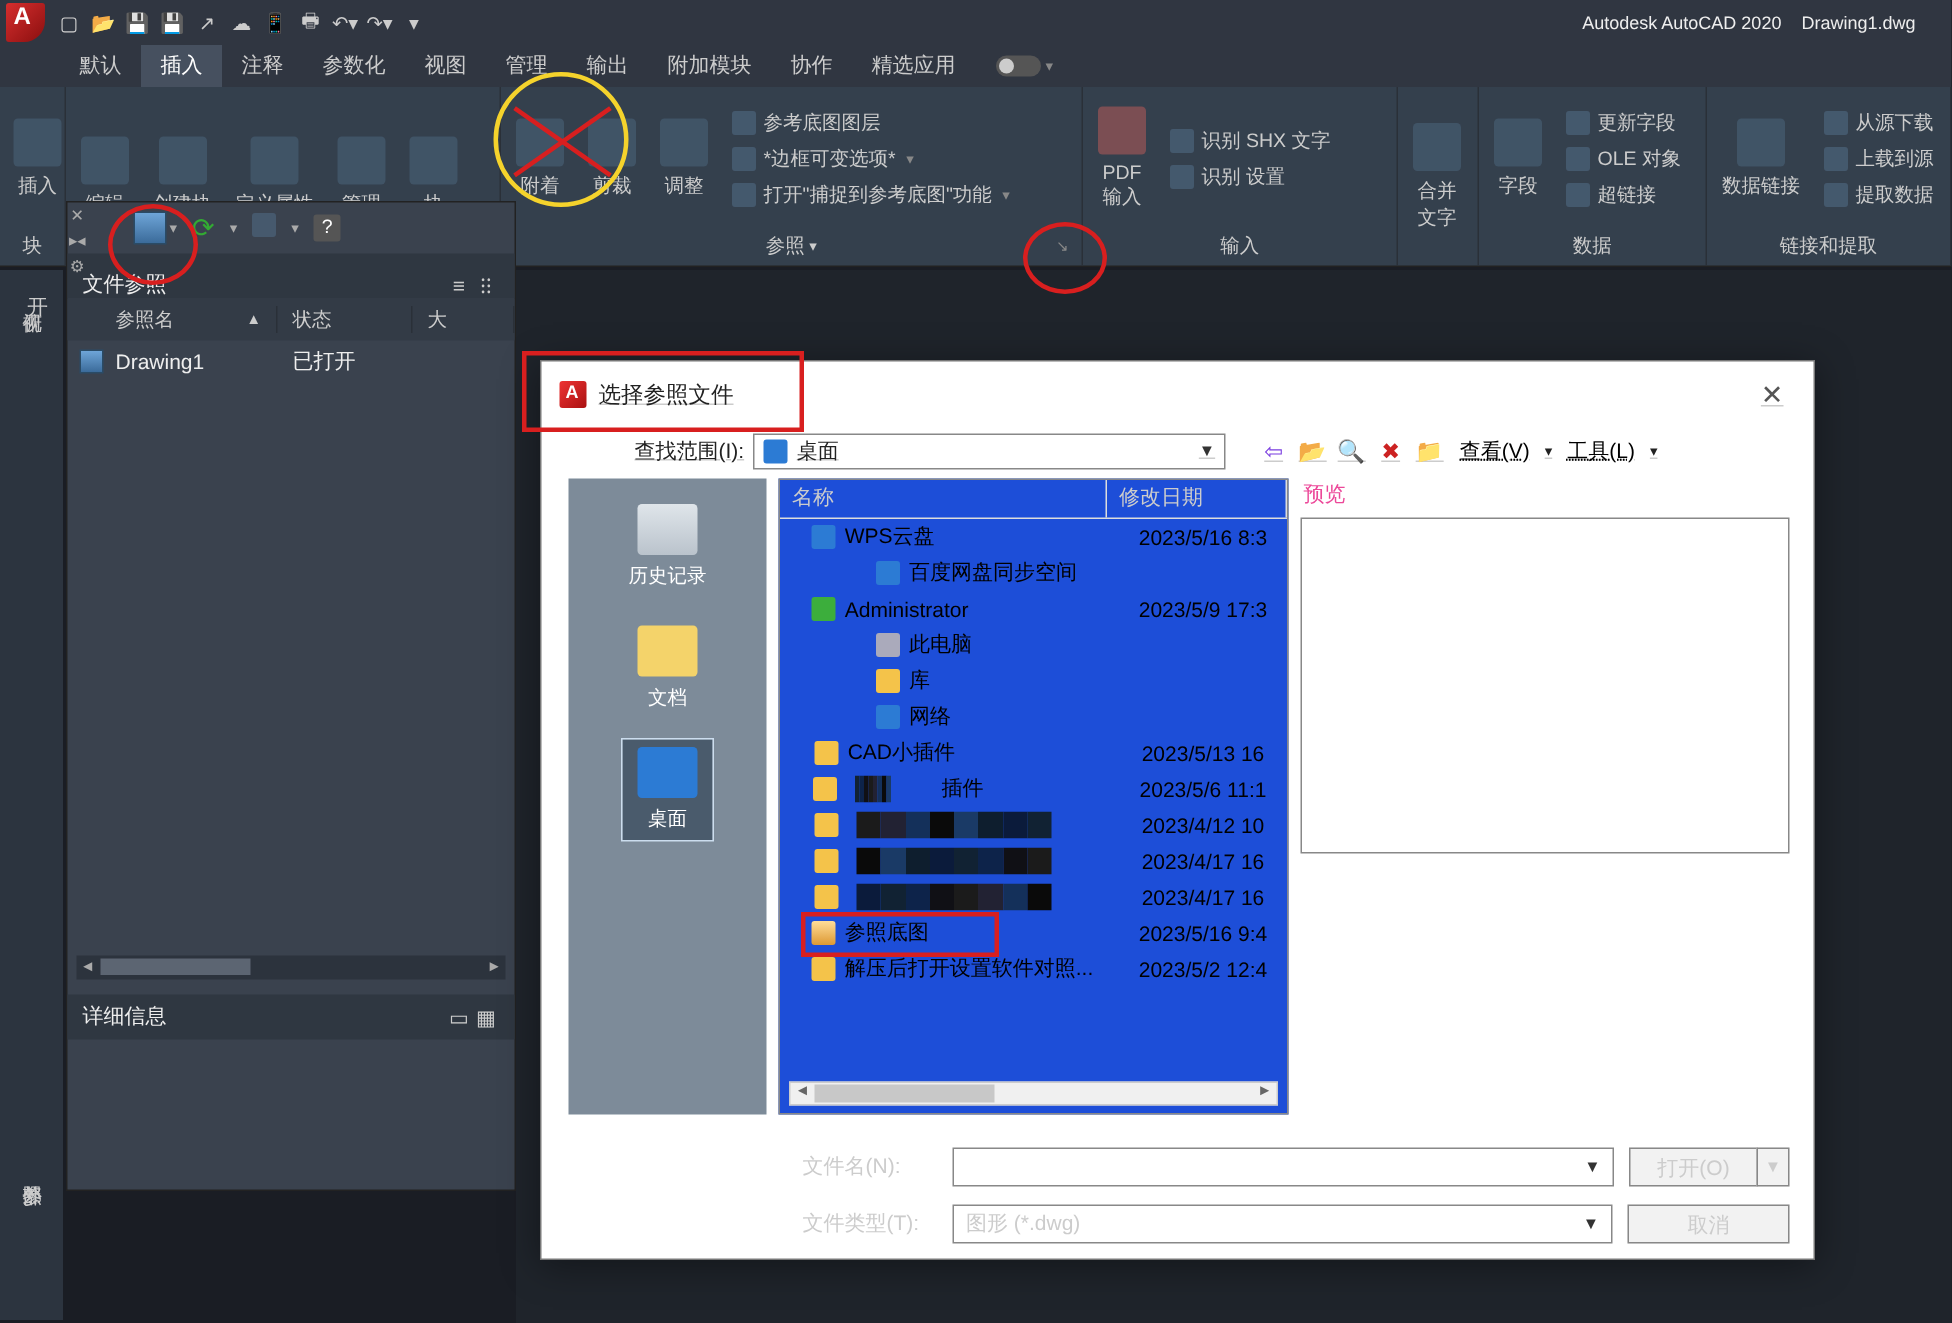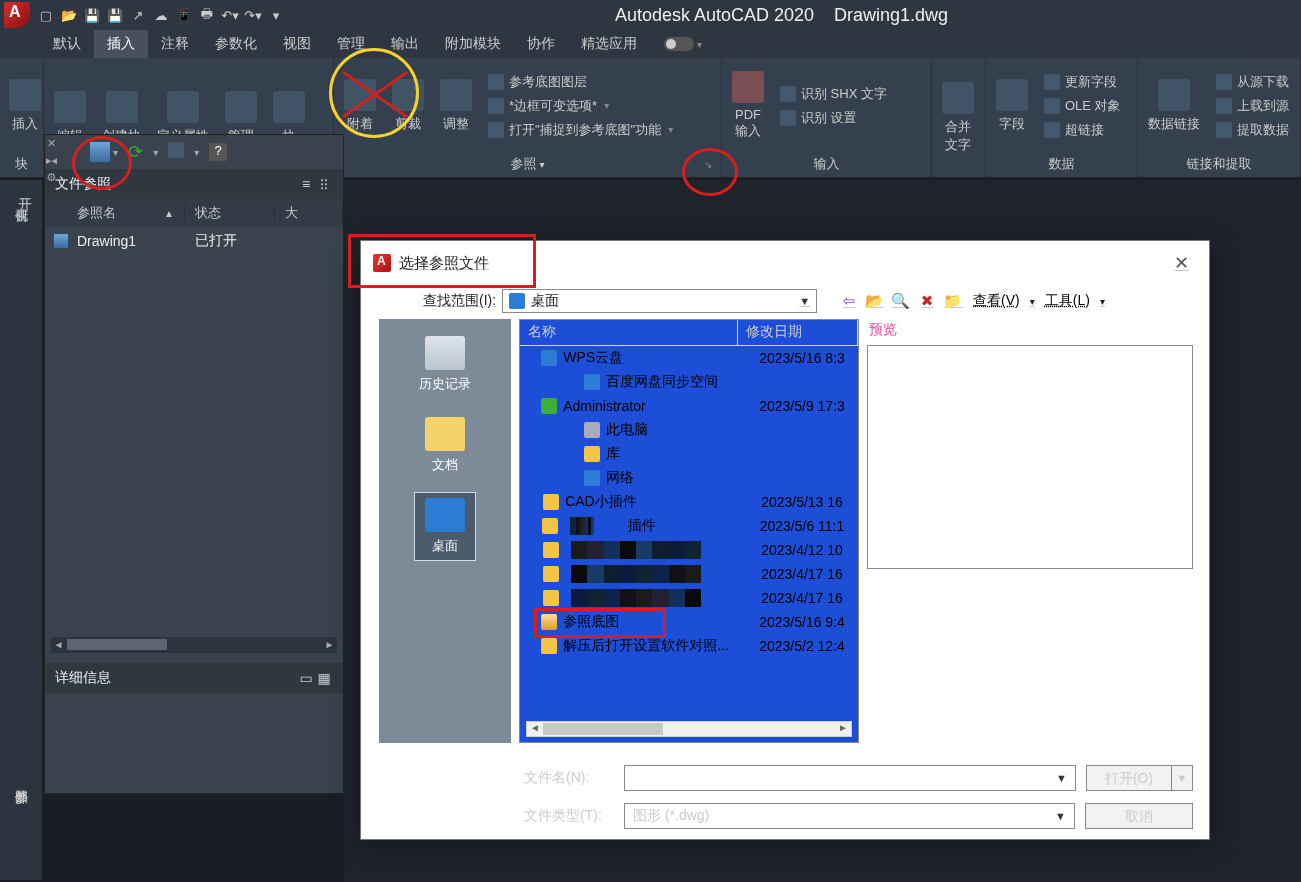--- a/index.html
+++ b/index.html
@@ -4,21 +4,21 @@
 <style>
   * { box-sizing: border-box; margin: 0; padding: 0; font-family: "Microsoft YaHei", "Segoe UI", sans-serif; }
   body { background: #1a1d24; width: 1301px; height: 882px; overflow: hidden; position: relative; color: #ccc; }
   
   
   .titlebar { height: 30px; background: #303641; display: flex; align-items: center; padding: 0 4px; }
   .app-logo { width: 26px; height: 26px; background: linear-gradient(135deg,#d62e2e,#8a0f0f); border-radius: 2px 2px 14px 2px; margin-right: 6px; position: relative; }
   .app-logo::after { content:"A"; position:absolute; top:1px; left:5px; color:#fff; font-weight:bold; font-size:16px; }
   .qat { display:flex; gap:3px; }
   .qat-btn { width:20px; height:20px; display:flex; align-items:center; justify-content:center; color:#ccc; font-size:13px; }
-  .title-text { flex:1; text-align:center; padding-right:20px; font-size:18px; color:#eee; }
+  .title-text { flex:1; text-align:right; padding-right:20px; font-size:12px; color:#eee; }
   
   
   .tabbar { height: 28px; background: #303641; display:flex; align-items:center; padding-left:40px; gap:0; }
   .tabbar-item { padding: 5px 13px; font-size:14px; color:#ccc; }
   .tabbar-item.active { background:#46505f; color:#fff; }
   .toggle-ui { margin-left:14px; width:30px; height:14px; background:#555; border-radius:8px; position:relative; }
   .toggle-ui::after { content:""; position:absolute; width:10px; height:10px; background:#ccc; border-radius:50%; top:2px; left:2px; }
   
   
   .ribbon { height: 120px; background:#34404d; display:flex; border-bottom:1px solid #222; }
@@ -35,21 +35,21 @@
   
   
   .left-stub { position:absolute; left:0; top:180px; width:42px; height:700px; background:#2c343f; }
   .stub-txt{ writing-mode:vertical-rl; color:#ccc; font-size:13px; padding:8px 12px;}
   .stub-txt2{ writing-mode:vertical-rl; color:#ccc; font-size:13px; position:absolute; bottom:100px; left:12px;}
   
   
   .palette { position:absolute; left:44px; top:134px; width:300px; height:660px; background:#3a424e; border:1px solid #222;}
   .pal-ctrl{position:absolute; left:-2px; top:-2px; display:flex; flex-direction:column; gap:4px; width:17px; padding-top:4px;color:#aaa; font-size:11px; align-items:center;}
   .pal-tool{ height:34px; display:flex; align-items:center; gap:10px; padding:0 10px 0 44px;}
-  .pal-head{ height:30px; background:#2f3741; display:flex; align-items:center; justify-content:space-between; padding:0 10px; font-size:14px; color:#eee;}
+  .pal-head{ height:30px; background:#2f3741; display:flex; align-items:flex-end; justify-content:space-between; padding:0 10px; font-size:14px; color:#eee;}
   .pal-cols{ height:28px; background:#333b46; display:flex; align-items:center; font-size:13px; color:#ccc;}
   .pal-col{padding:0 10px; border-right:1px solid #2a3038; display:flex; align-items:center; gap:4px;}
   .pal-row{ height:28px; display:flex; align-items:center; font-size:14px; color:#eee; padding:0 8px; gap:8px;}
   .dwg-ico{ width:16px; height:16px; background:linear-gradient(#6ea5d8,#3b6b9a); display:inline-block; border:1px solid #2a4b66;}
   .hscroll{ position:absolute; left:6px; right:6px; top:502px; height:16px; background:#2c333d; }
   .hscroll-thumb{position:absolute; left:16px; top:2px; width:100px; height:11px; background:#5c6572;}
   .hscroll-arrow{position:absolute; top:0; width:15px; height:16px; color:#aaa; font-size:10px; text-align:center; line-height:16px;}
   .pal-det-head{ position:absolute; top:528px; left:0; right:0; height:30px; background:#2f3741; display:flex; align-items:center; justify-content:space-between; padding:0 10px; font-size:14px; color:#eee;}
   .round-btn{width:18px;height:18px;display:inline-flex;align-items:center;justify-content:center;color:#ccc;}
   
@@ -90,21 +90,21 @@
   .file-ico.gray{background:#aab;}
   .mosaic{display:inline-flex; width:130px; height:18px; margin-left:6px;}
   .mosaic span{flex:1;}
   .fl-scroll{position:absolute; left:6px; right:6px; bottom:5px; height:16px; background:#f0f0f0; border:1px solid #ccc;}
   .fl-scroll-thumb{position:absolute; left:16px; top:1px; height:12px; width:120px; background:#c8c8c8;}
 
   .preview{ width:326px; margin-right:16px; margin-bottom:6px;}
   .preview-label{font-size:14px; color:#ec4899; padding:2px 0 6px 2px;}
   .preview-box{ height:224px; border:1px solid #888; background:#fff;}
   
-  .dlg-foot{ position:absolute; bottom:10px; left:163px; right:16px;}
+  .dlg-foot{ position:absolute; bottom:10px; left:174px; right:16px;}
   .foot-row{ display:flex; align-items:center; gap:10px; margin-top:12px; font-size:14px;}
   .foot-label{ width:90px; text-align:left;}
   .foot-combo{ flex:1; height:26px; border:1px solid #888; display:flex; align-items:center; padding:0 8px; background:#fff;}
   .btn{ width:86px; height:26px; border:1px solid #888; background:#f2f2f2; font-size:14px; text-align:center; line-height:24px;}
   .btn-drop{width:22px;height:26px;border:1px solid #888;background:#f2f2f2;text-align:center;line-height:24px;font-size:11px;margin-left:-1px;}
   
   
   .red-circle{position:absolute;border:3px solid #d81f1f;border-radius:50%;pointer-events:none;}
   .yellow-circle{position:absolute;border:3px solid #f5d32c;border-radius:50%;pointer-events:none;}
   .red-rect{position:absolute;border:3px solid #d81f1f;pointer-events:none;}

